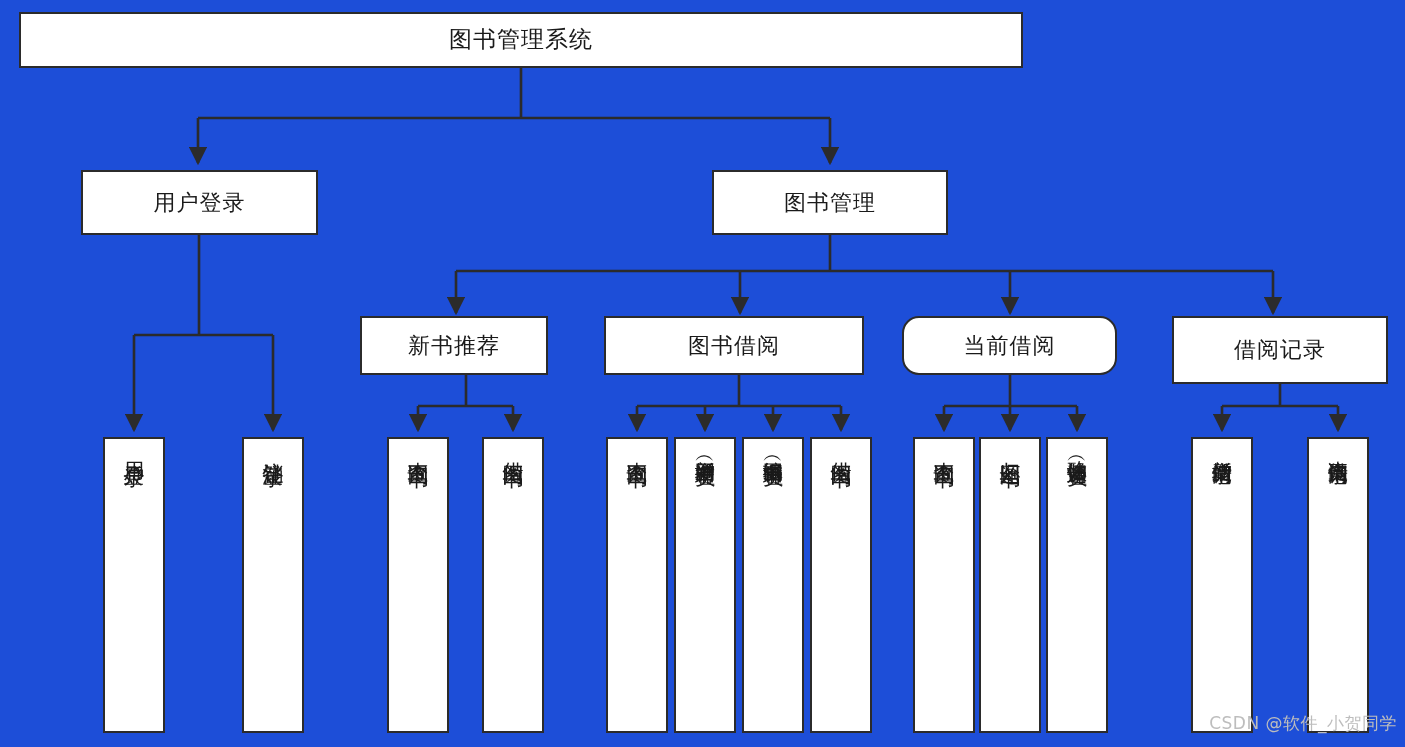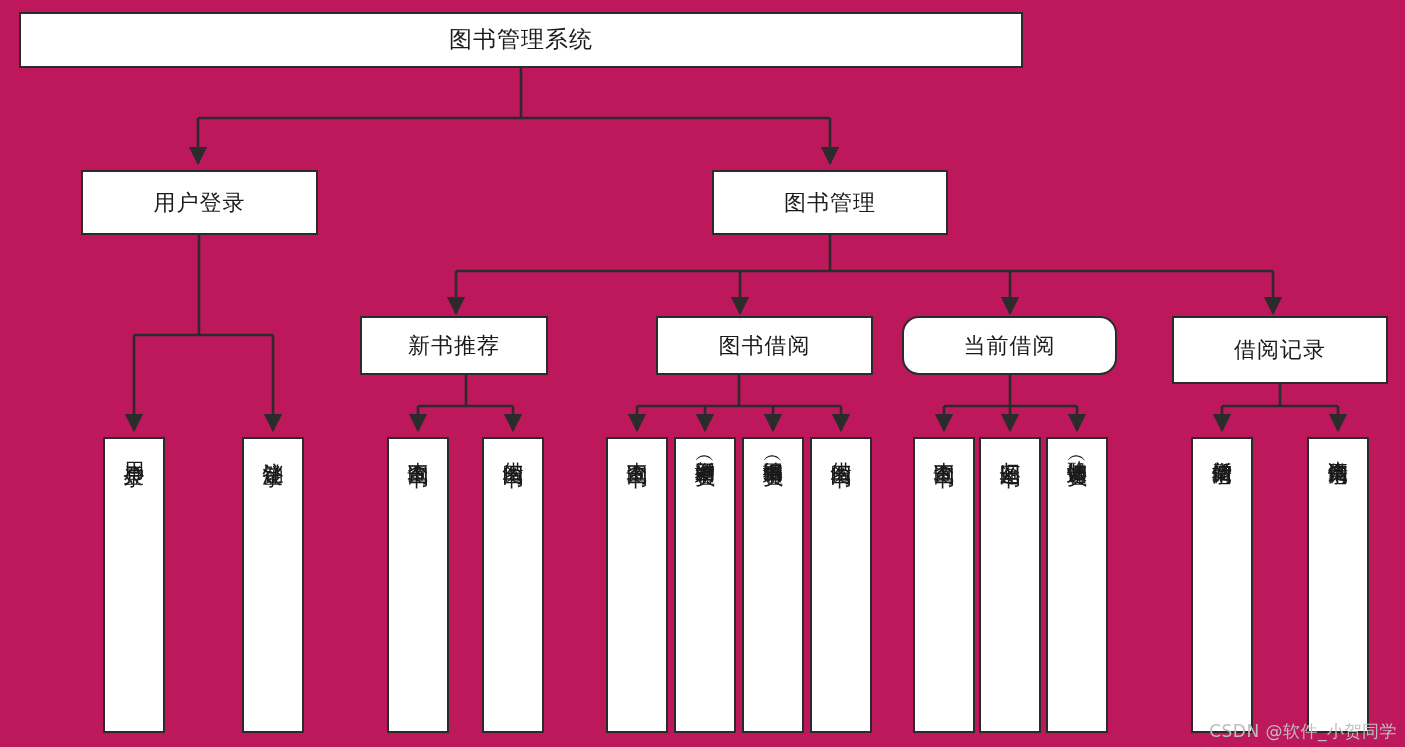--- a/index.html
+++ b/index.html
@@ -7,21 +7,21 @@
     padding: 0;
     background: #ffffff;
   }
   body {
     font-family: "DejaVu Sans", "Liberation Sans", sans-serif;
   }
   #canvas {
     position: relative;
     width: 1405px;
     height: 747px;
-    background: #be185d;
+    background: #1d4ed8;
     overflow: hidden;
   }
   #edges {
     position: absolute;
     left: 0;
     top: 0;
     width: 1405px;
     height: 747px;
   }
   .node {
@@ -66,21 +66,21 @@
     max-height: 285px;
   }
   .node.v.tall .label {
     max-height: 288px;
     font-size: 20px;
     letter-spacing: 1px;
   }
   #watermark {
     position: absolute;
     right: 8px;
-    bottom: 4px;
+    bottom: 12px;
     font-size: 17px;
     color: #bdbdbd;
     letter-spacing: 0.5px;
     z-index: 3;
     white-space: nowrap;
     font-family: "DejaVu Sans", "Liberation Sans", sans-serif;
     margin-left: 8px;
   }
 </style>
 </head>
@@ -145,21 +145,21 @@
   <div class="node h" style="left:81px; top:170px; width:237px; height:65px;">
     <span class="label">用户登录</span>
   </div>
   <div class="node h" style="left:360px; top:316px; width:188px; height:59px;">
     <span class="label">新书推荐</span>
   </div>
 
   <div class="node h" style="left:712px; top:170px; width:236px; height:65px;">
     <span class="label">图书管理</span>
   </div>
-  <div class="node h" style="left:656px; top:316px; width:217px; height:59px;">
+  <div class="node h" style="left:604px; top:316px; width:260px; height:59px;">
     <span class="label">图书借阅</span>
   </div>
   <div class="node h" style="left:902px; top:316px; width:215px; height:59px;border-radius:17px;">
     <span class="label">当前借阅</span>
   </div>
   <div class="node h" style="left:1172px; top:316px; width:216px; height:68px;">
     <span class="label">借阅记录</span>
   </div>
 
   <div class="node v" style="left:103px; top:437px; width:62px; height:296px;">

